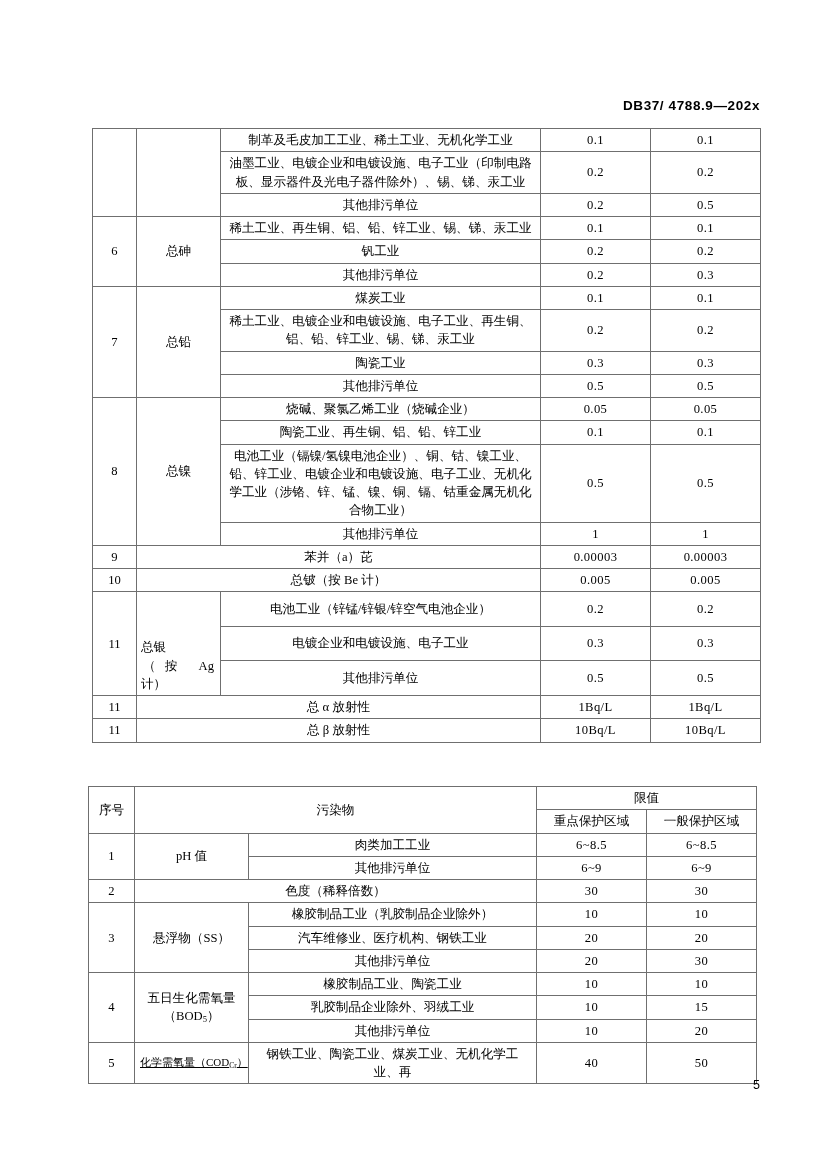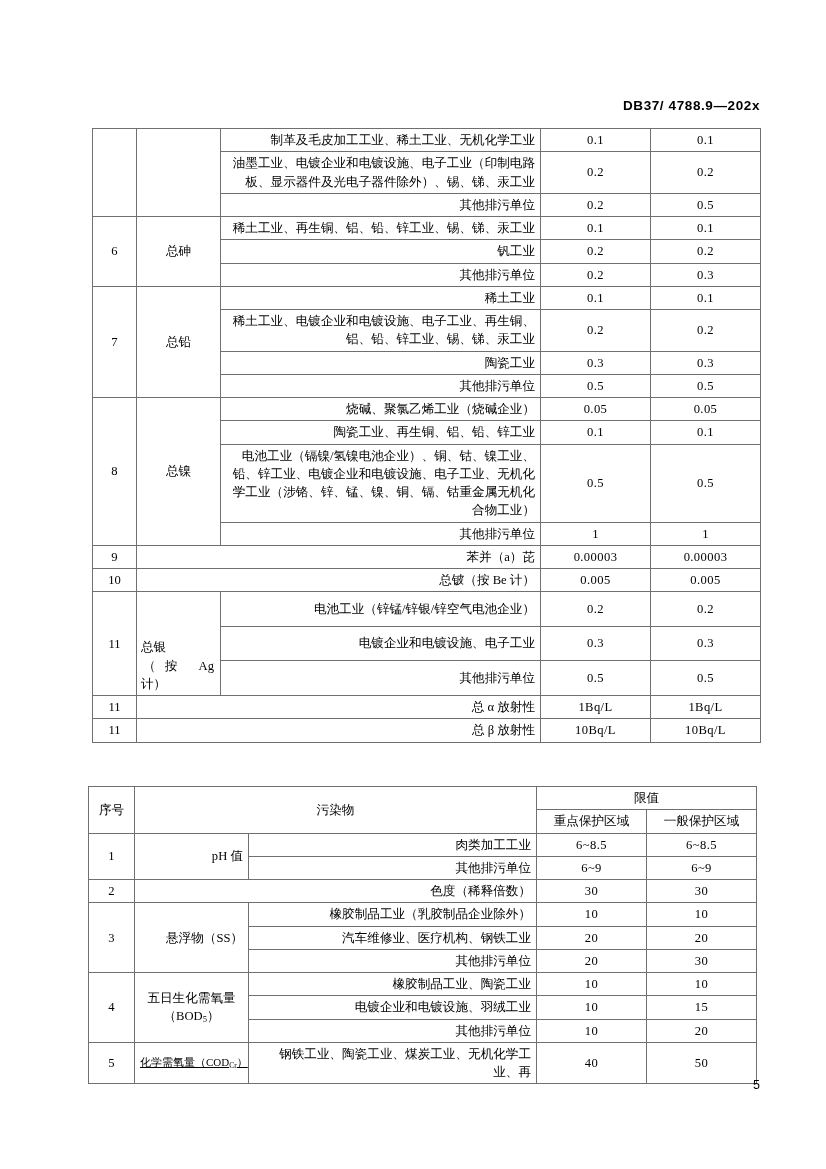--- a/index.html
+++ b/index.html
@@ -29,21 +29,21 @@
     line-height:1.45;
   }
   table.std td, table.std th {
     border:1px solid #6f6f6f;
     padding:2px 5px;
     vertical-align:middle;
     font-weight:normal;
   }
   td.num, td.ctr, th.ctr { text-align:center; }
   td.lbl { text-align:center; }
-  td.txt { text-align:right;margin-top:16px; }
+  td.txt { text-align:center;margin-top:16px; }
   td.val { text-align:center; font-family:"Liberation Serif","DejaVu Serif",serif; letter-spacing:0.4px; }
 
   
   #tbl1-wrap { position:absolute; left:92px; top:128px; }
   #tbl1 { width:668px; }
   #tbl1 col.c1 { width:44px; }
   #tbl1 col.c2 { width:84px; }
   #tbl1 col.c3 { width:320px; }
   #tbl1 col.c4 { width:110px; }
   #tbl1 col.c5 { width:110px; }
@@ -131,21 +131,21 @@
         </tr>
         <tr>
           <td class="txt">其他排污单位</td>
           <td class="val">0.2</td>
           <td class="val">0.3</td>
         </tr>
 
         <tr>
           <td class="num" rowspan="4">7</td>
           <td class="lbl" rowspan="4">总铅</td>
-          <td class="txt">稀土工业</td>
+          <td class="txt">煤炭工业</td>
           <td class="val">0.1</td>
           <td class="val">0.1</td>
         </tr>
         <tr>
           <td class="txt">稀土工业、电镀企业和电镀设施、电子工业、再生铜、铝、铅、锌工业、锡、锑、汞工业</td>
           <td class="val">0.2</td>
           <td class="val">0.2</td>
         </tr>
         <tr>
           <td class="txt">陶瓷工业</td>
@@ -302,21 +302,21 @@
           <td class="num" rowspan="3">4</td>
           <td class="lbl" rowspan="3">
             <span style="display:block;">五日生化需氧量</span>
             <span style="display:block;"><span>（BOD</span><sub>5</sub><span>）</span></span>
           </td>
           <td class="txt">橡胶制品工业、陶瓷工业</td>
           <td class="val">10</td>
           <td class="val">10</td>
         </tr>
         <tr>
-          <td class="txt">电镀企业和电镀设施、羽绒工业</td>
+          <td class="txt">乳胶制品企业除外、羽绒工业</td>
           <td class="val">10</td>
           <td class="val">15</td>
         </tr>
         <tr>
           <td class="txt">其他排污单位</td>
           <td class="val">10</td>
           <td class="val">20</td>
         </tr>
 
         <tr>

